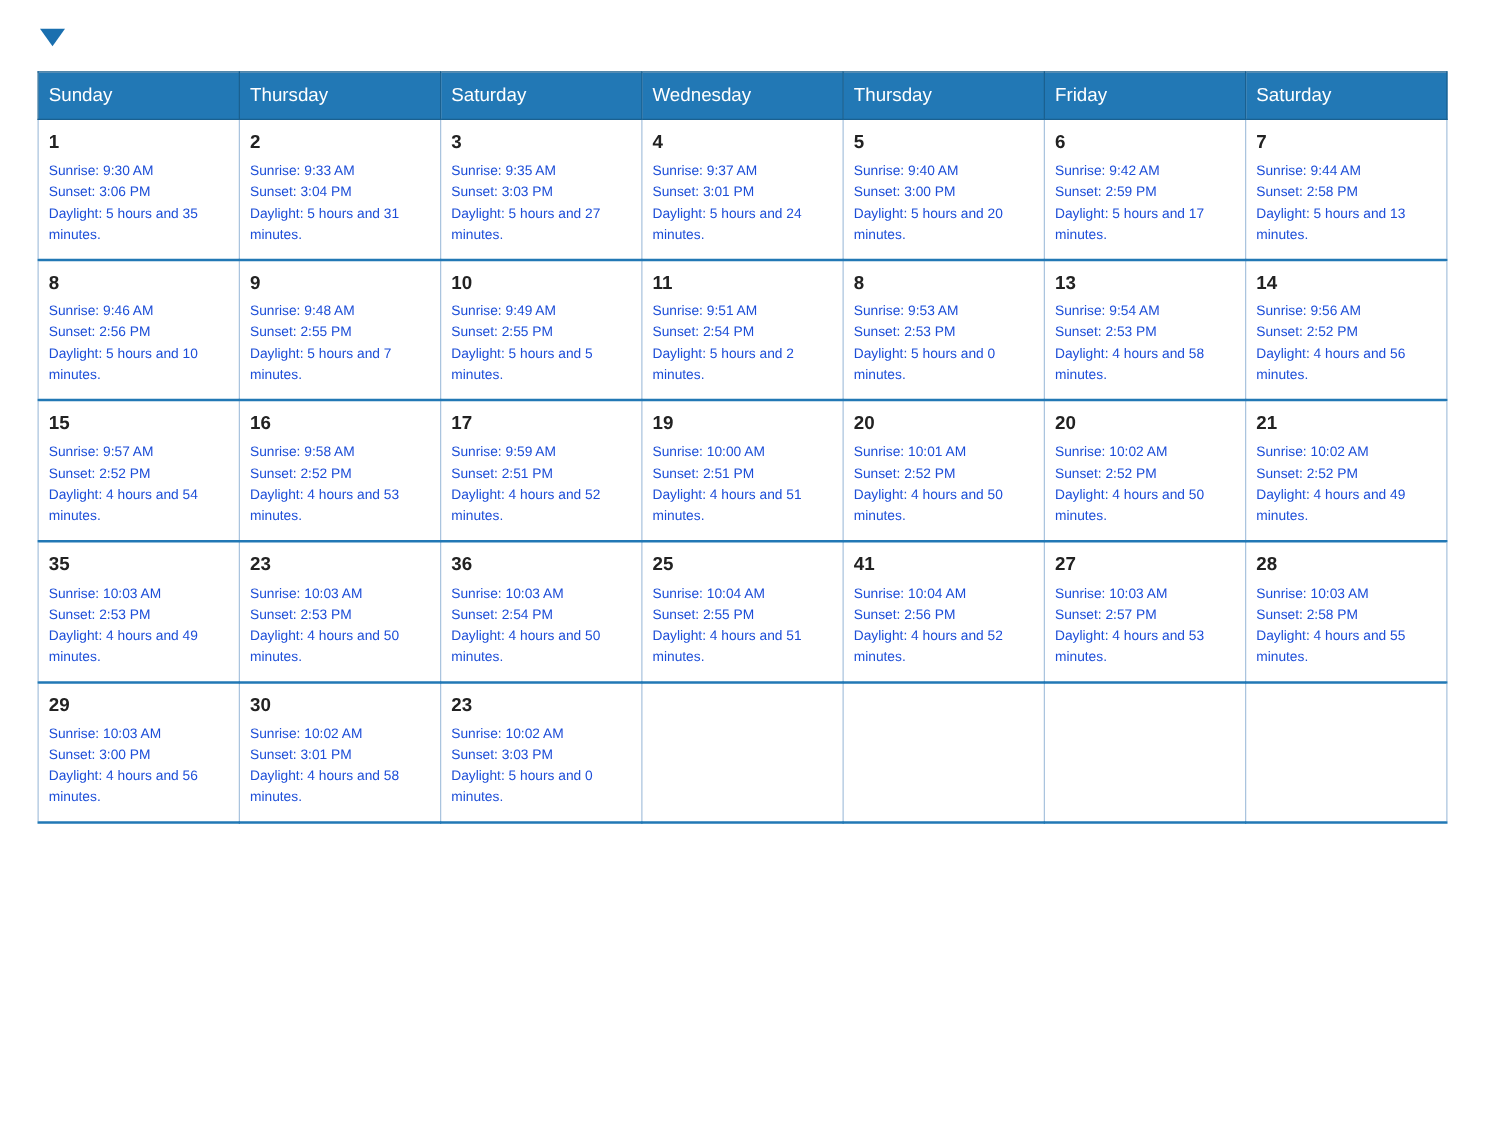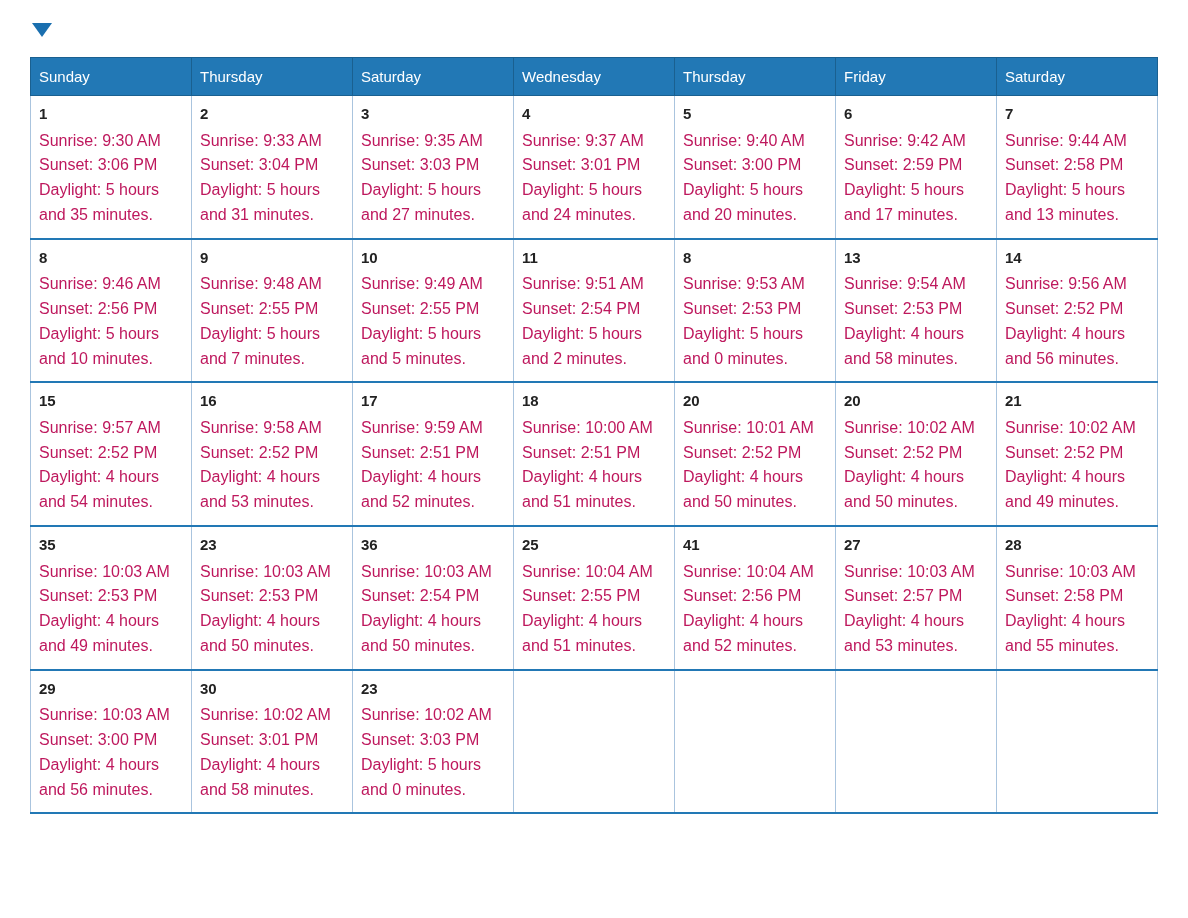--- a/index.html
+++ b/index.html
@@ -90,22 +90,22 @@
     tbody tr {
       border-bottom: 2px solid #2278b5;
     }
     .day-number {
       font-size: 15px;
       font-weight: bold;
       color: #222;
       margin-bottom: 3px;
     }
     .day-info {
-      font-size: 16px;
-      color: #be185d;
+      font-size: 11px;
+      color: #1d4ed8;
       line-height: 1.55;
     }
     .empty-cell {
       background: #fff;
     }
   </style>
 </head>
 <body>
 
 <div class="header">
@@ -204,21 +204,21 @@
         </td>
         <td>
           <div class="day-number">16</div>
           <div class="day-info">Sunrise: 9:58 AM<br>Sunset: 2:52 PM<br>Daylight: 4 hours and 53 minutes.</div>
         </td>
         <td>
           <div class="day-number">17</div>
           <div class="day-info">Sunrise: 9:59 AM<br>Sunset: 2:51 PM<br>Daylight: 4 hours and 52 minutes.</div>
         </td>
         <td>
-          <div class="day-number">18</div>
+          <div class="day-number">19</div>
           <div class="day-info">Sunrise: 10:00 AM<br>Sunset: 2:51 PM<br>Daylight: 4 hours and 51 minutes.</div>
         </td>
         <td>
           <div class="day-number">20</div>
           <div class="day-info">Sunrise: 10:01 AM<br>Sunset: 2:52 PM<br>Daylight: 4 hours and 50 minutes.</div>
         </td>
         <td>
           <div class="day-number">20</div>
           <div class="day-info">Sunrise: 10:02 AM<br>Sunset: 2:52 PM<br>Daylight: 4 hours and 50 minutes.</div>
         </td>

